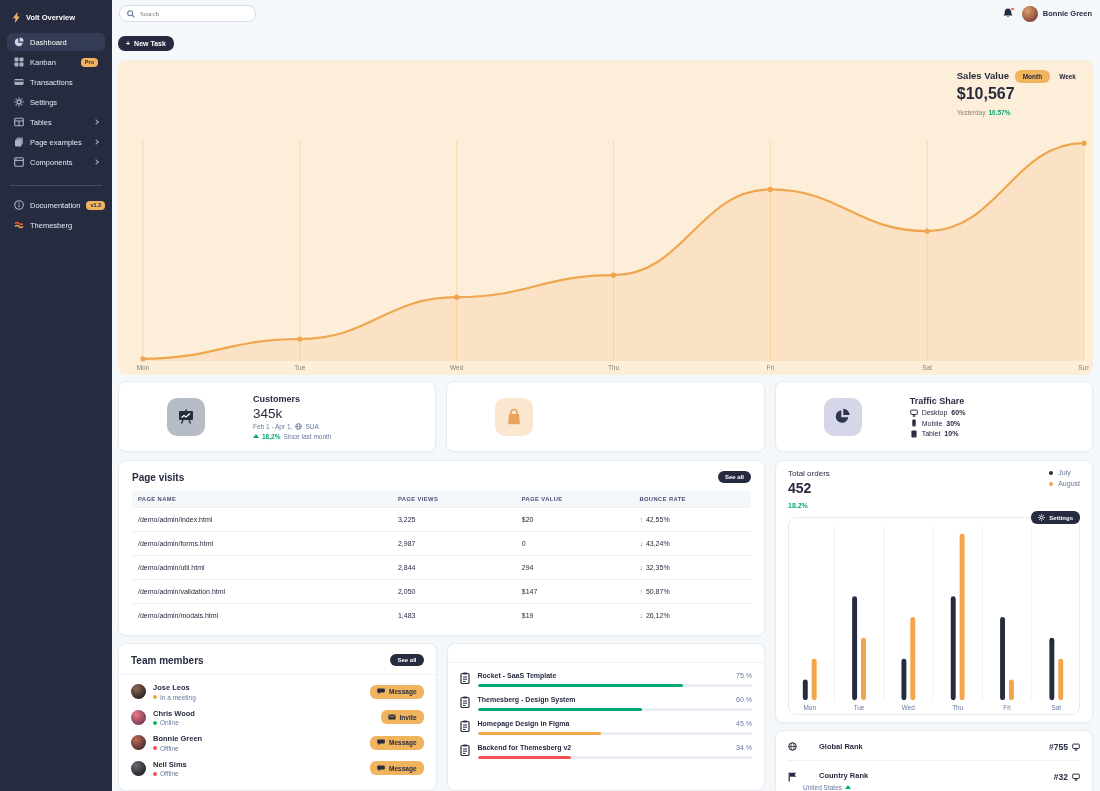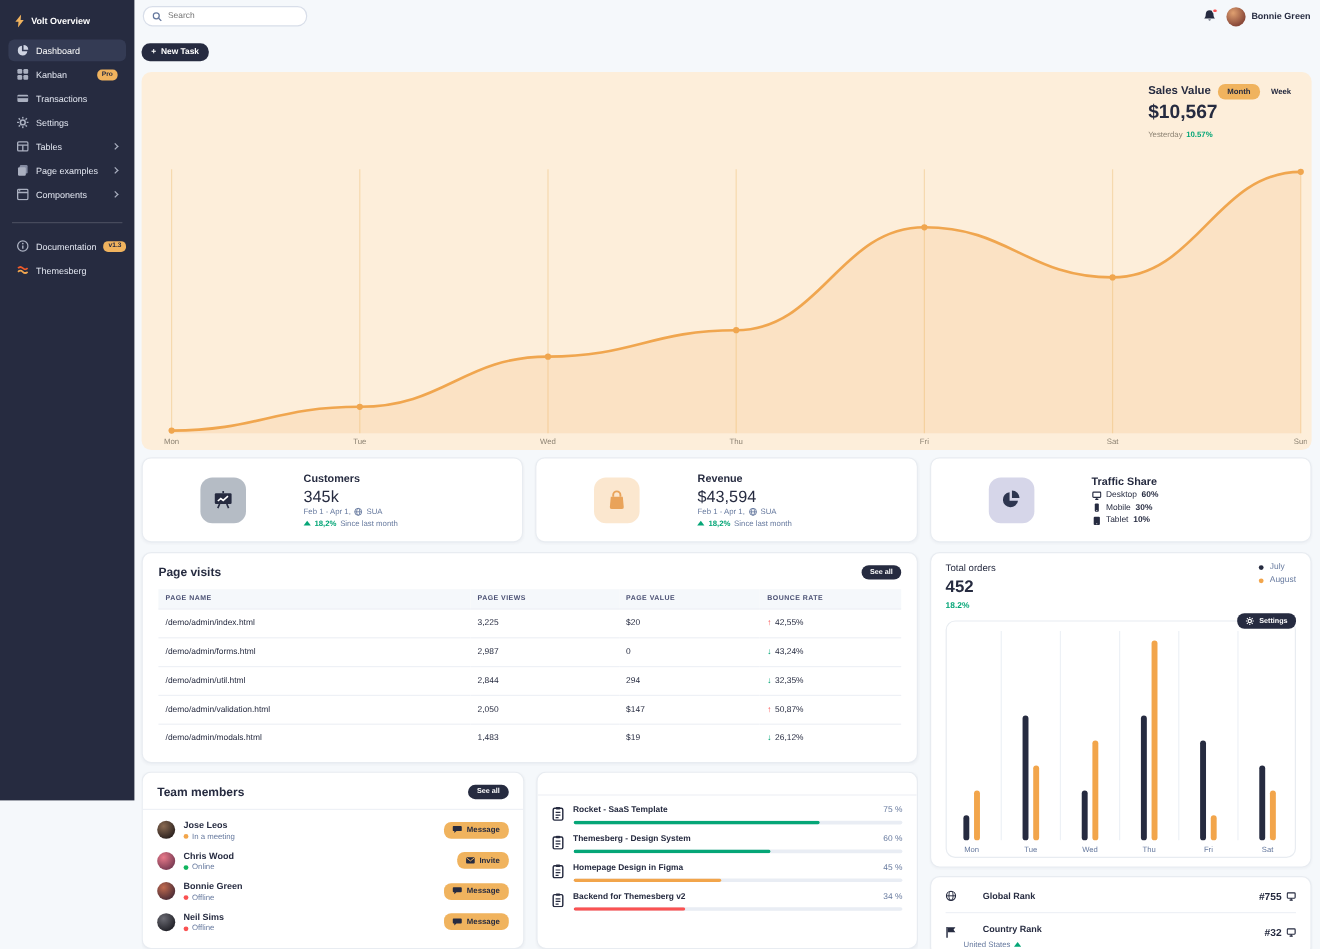--- a/index.html
+++ b/index.html
@@ -1,33 +1,33 @@
 <!DOCTYPE html>
 <html><head>
 <meta charset="utf-8">
 <style>
   * { margin:0; padding:0; box-sizing:border-box; }
   html,body { width:1100px; height:791px; overflow:hidden; }
   body { font-family:"Liberation Sans", sans-serif; background:#f5f8fb; color:#262b40; display:flex; }
 
   
-  .sidebar { width:112px; height:667px; background:#262b40; flex:0 0 112px; padding:8px 7px; display:flex; flex-direction:column; }
+  .sidebar { width:112px; height:791px; background:#262b40; flex:0 0 112px; padding:8px 7px; display:flex; flex-direction:column; }
   .brand { display:flex; align-items:center; gap:5px; color:#fff; font-size:7.5px; font-weight:700; padding:4px 5px 10px 5px; }
   .nav-item { display:flex; align-items:center; gap:6px; height:18px; padding:0 7px; margin-bottom:2px; border-radius:5px; color:#e3e7f1; font-size:7.5px; cursor:pointer; }
   .nav-item.active { background:#343b54; color:#fff; }
   .nav-item .ico { width:10px; height:10px; flex:0 0 10px; display:flex; align-items:center; justify-content:center; }
   .badge { margin-left:auto; background:#f0b35e; color:#262b40; font-size:5.5px; font-weight:700; padding:1.5px 4px; border-radius:4px; }
   .chev { margin-left:auto; width:4px; height:4px; border-right:1.2px solid #aab0c0; border-top:1.2px solid #aab0c0; transform:rotate(45deg); }
   .side-divider { border-top:1px solid rgba(255,255,255,0.15); margin:12px 3px 10px 3px; }
 
   
   .main { flex:1; padding:0 7px 0 6px; }
   .topbar { display:flex; align-items:center; justify-content:space-between; padding:5px 1px; }
   .search-box { display:flex; align-items:center; gap:5px; width:137px; height:17px; background:#fff; border:1px solid #d8dee9; border-radius:8px; padding:0 7px; }
-  .search-box input { border:none; outline:none; font-size:7px; color:#66799e; width:100%; font-family:Liberation Sans, sans-serif; background:transparent; }
+  .search-box input { border:none; outline:none; font-size:7px; color:#66799e; width:100%; font-family:Liberation Serif, serif; background:transparent; }
   .top-right { display:flex; align-items:center; gap:8px; }
   .bell-wrap { position:relative; width:11px; height:12px; cursor:pointer; }
   .bell-dot { position:absolute; top:-1px; right:-1px; width:4.5px; height:4.5px; border-radius:50%; background:#fa5252; border:1px solid #f5f8fb; }
   .user-menu { display:flex; align-items:center; gap:5px; cursor:pointer; }
   .avatar { width:16px; height:16px; border-radius:50%; background:radial-gradient(circle at 35% 30%, #e0a070, #8a4a3a 70%); }
   .user-name { font-size:7.5px; font-weight:600; }
 
   .btn-dark { display:inline-flex; align-items:center; gap:4px; background:#262b40; color:#fff; border:none; border-radius:7px; font-size:7px; font-weight:600; padding:4px 8px; cursor:pointer; font-family:inherit; }
   .new-task { margin:9px 0 9px 0; }
 
@@ -348,40 +348,20 @@
 
     <div class="stat-card">
       <div class="icon-col">
           <div class="icon-box ib-cream">
         <svg width="16" height="18" viewBox="0 0 16 18">
               <path d="M5 6V4.5a3 3 0 0 1 6 0V6" fill="none" stroke="#e9a35a" stroke-width="1.6"></path>
               <path d="M3 6h10l.8 8.5a1.5 1.5 0 0 1-1.5 1.7H3.7a1.5 1.5 0 0 1-1.5-1.7L3 6z" fill="#e9a35a"></path>
             </svg>
       </div>
         </div>
-      <div class="stat-text">
-        <div class="stat-title">Revenue</div>
-        <div class="stat-value">$43,594</div>
-        <div class="stat-period">
-          <span>Feb 1 - Apr 1,</span>
-          <span>
-              <svg width="7" height="7" viewBox="0 0 8 8">
-                <circle cx="4" cy="4" r="3.3" fill="none" stroke="#66799e" stroke-width="0.9"></circle>
-                <ellipse cx="4" cy="4" rx="1.5" ry="3.3" fill="none" stroke="#66799e" stroke-width="0.8"></ellipse>
-                <line x1="0.7" y1="4" x2="7.3" y2="4" stroke="#66799e" stroke-width="0.8"></line>
-              </svg>
-            </span>
-          <span>SUA</span>
-        </div>
-        <div class="stat-change">
-          <span class="caret-up"></span>
-          <b>18,2%</b>
-            <span>Since last month</span>
-        </div>
-      </div>
     </div>
 
     <div class="stat-card">
       <div class="icon-col">
           <div class="icon-box ib-lav">
         <svg width="17" height="17" viewBox="0 0 17 17">
               <path d="M7.3 2.2A6.3 6.3 0 1 0 14.3 9.2H7.3V2.2z" fill="#2e3650"></path>
               <path d="M9.3 0.8a6.3 6.3 0 0 1 6.3 6.3H9.3V0.8z" fill="#2e3650"></path>
             </svg>
       </div>

